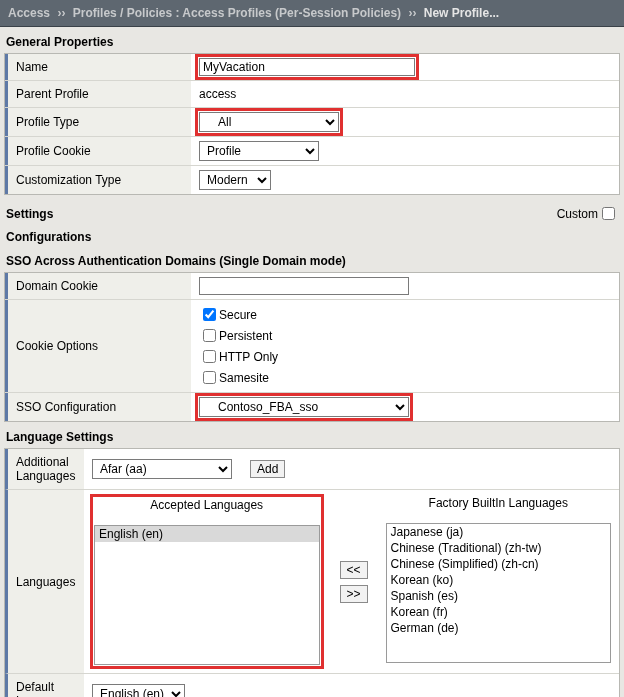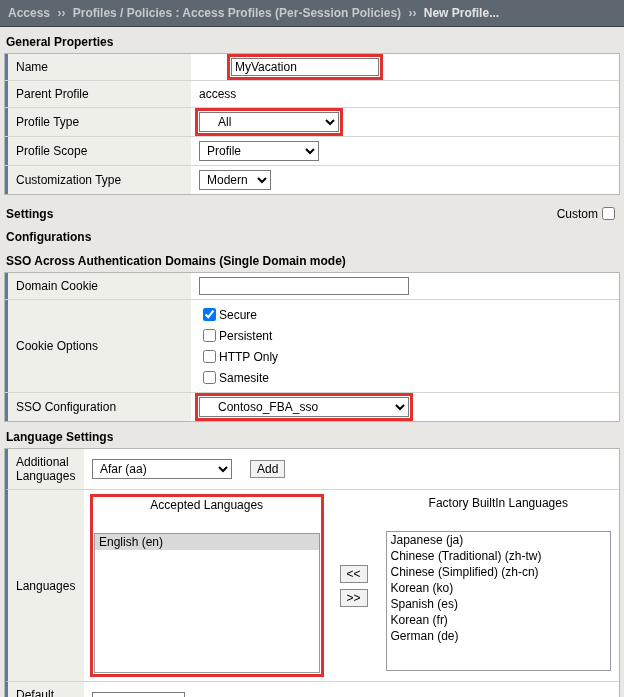--- a/index.html
+++ b/index.html
@@ -90,21 +90,21 @@
   }
   .lang-body .body {
     flex:1;
     background:#fff;
     padding: 6px 8px;
     display:flex;
     align-items:flex-start;
     gap:18px;
   }
   .list-wrap { display:flex; flex-direction:column; flex:1; }
-  .list-title { text-align:center; font-size:12px; padding-bottom:21px; }
+  .list-title { text-align:center; font-size:12px; padding-bottom:13px; }
   .list-box {
     border:1px solid #9a9a9a;
     background:#fff;
     height:140px;
     overflow-y:scroll;
     font-size:12px;
   }
   .list-box .item { padding:1px 4px; }
   .move-btns { display:flex; flex-direction:column; gap:6px; justify-content:center; align-self:center; }
   .move-btns button, .small-btn {
@@ -126,37 +126,37 @@
   <span>Profiles / Policies : Access Profiles (Per-Session Policies)</span>
   <span class="sep">››</span>
   <span class="leaf">New Profile...</span>
 </div>
 
 <div class="section-head">General Properties</div>
 <div class="panel">
   <div class="row">
     <div class="lbl">Name</div>
     <div class="val">
-        <input type="text" style="width: 148px; margin-left: 32px;" class="hl-red" value="MyVacation">
+        <input type="text" style="width: 216px;" class="hl-red" value="MyVacation">
       </div>
   </div>
   <div class="row">
     <div class="lbl">Parent Profile</div>
     <div class="val">
         <span>access</span>
       </div>
   </div>
   <div class="row">
     <div class="lbl">Profile Type</div>
     <div class="val">
         <select style="width:140px" class="hl-red"><option>All</option></select>
       </div>
   </div>
   <div class="row">
-    <div class="lbl">Profile Scope</div>
+    <div class="lbl">Profile Cookie</div>
     <div class="val">
         <select style="width:120px"><option>Profile</option></select>
       </div>
   </div>
   <div class="row">
     <div class="lbl">Customization Type</div>
     <div class="val">
         <select style="width:72px"><option>Modern</option></select>
       </div>
   </div>

